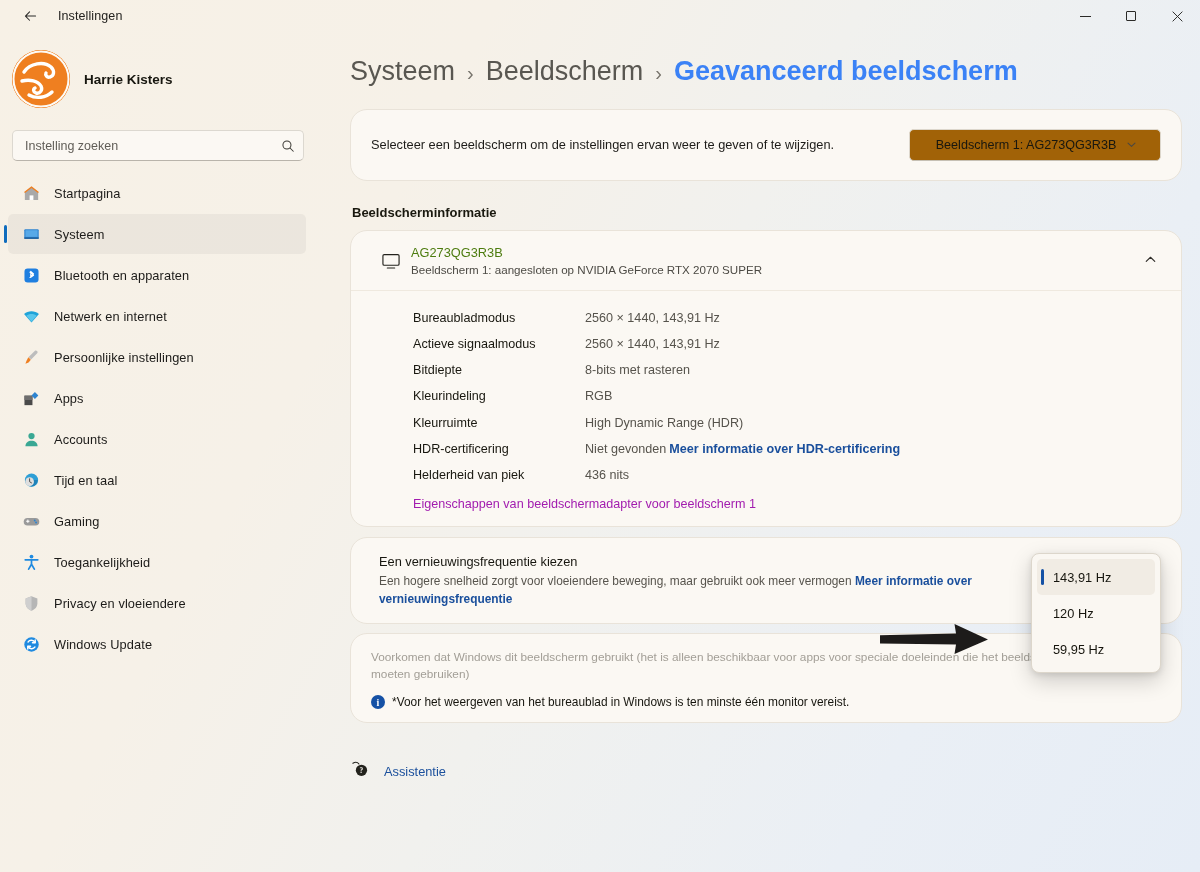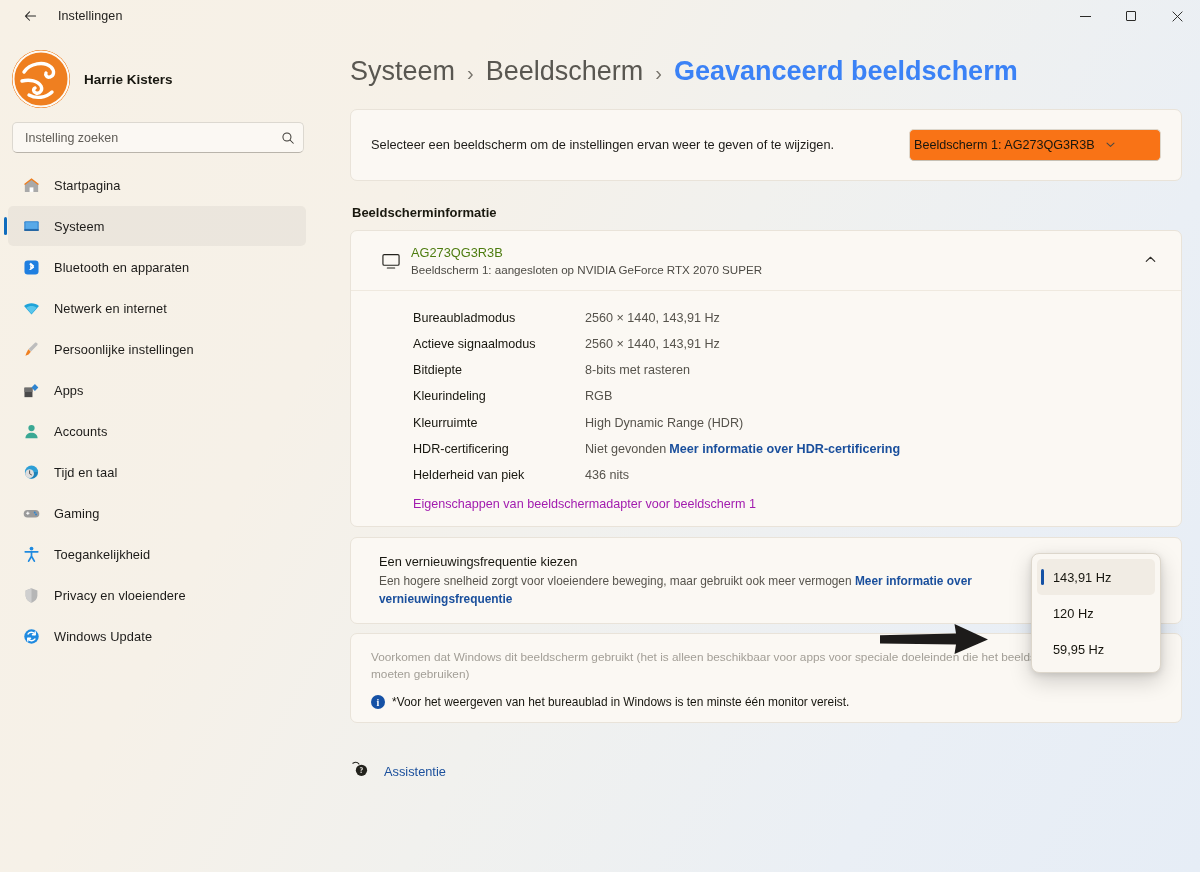--- a/index.html
+++ b/index.html
@@ -54,21 +54,21 @@
     background: #ef7f20; position: relative; overflow: hidden; flex: 0 0 58px;
   }
   .avatar svg { display: block; }
   .acct-name { font-size: 13.5px; font-weight: bold; margin-left: 14px; color: #17160f; }
 
   
   .search-wrap { padding: 0 14px 12px 12px; }
   .search {
     height: 31px; background: #fbf8f3; border: 1px solid #dcd8d0;
     border-bottom-color: #b9b4ab;
-    border-radius: 5px; display: flex; align-items: center; padding: 0 8px 0 12px;
+    border-radius: 5px; display: flex; align-items: center; padding: 0 8px 0 12px; margin-top: 8px;
   }
   .search input {
     flex: 1; border: none; outline: none; background: transparent;
     font-family: inherit; font-size: 12.5px; color: #1b1a18;
   }
   .search input::placeholder { color: #605d57; }
   .search .si { color: #3a3833; font-size: 13px; display: flex; align-items: center; }
 
   
   .nav { padding: 0 12px 0 8px; }
@@ -91,33 +91,33 @@
   .crumb {
     display: flex; align-items: baseline; gap: 12px;
     padding: 24px 0 22px 18px; font-size: 27px;
   }
   .crumb .seg { color: #595751; cursor: pointer; }
   .crumb .sep { color: #77746c; font-size: 20px; }
   .crumb .cur { color: #3b82f6; font-weight: bold; }
 
   
   .card {
-    background: #fbf8f3; border: 1px solid #e9e3d9; border-radius: 7px;
+    background: #fbf8f3; border: 1px solid #e9e3d9; border-radius: 17px;
     margin: 0 18px 0 18px;
   }
   .card.selector {
     padding: 18px 20px; display: flex; align-items: center; gap: 16px;
     min-height: 72px;
   }
   .selector-text { font-size: 12.8px; line-height: 1.45; color: #1d1c19; max-width: 520px; }
   .combo {
     margin-left: auto; min-width: 252px; height: 32px;
-    background: #f97316; border: 1px solid #ddd7cc; border-bottom-color: #c6c0b4;
-    border-radius: 5px; display: flex; align-items: center; justify-content: flex-start;
-    padding: 0 11px 0 4px; cursor: pointer; font-size: 12.6px; color: #18170f;
+    background: #a16207; border: 1px solid #ddd7cc; border-bottom-color: #c6c0b4;
+    border-radius: 5px; display: flex; align-items: center; justify-content: center;
+    padding: 0 11px 0 14px; cursor: pointer; font-size: 12.6px; color: #18170f;
   }
   .combo .chev { font-size: 10px; color: #4a4843; margin-left: 10px; }
 
   .section-title {
     font-size: 13px; font-weight: bold; color: #19180e;
     margin: 24px 0 10px 20px;
   }
 
   .card.info { padding: 0; }
   .info-head {

